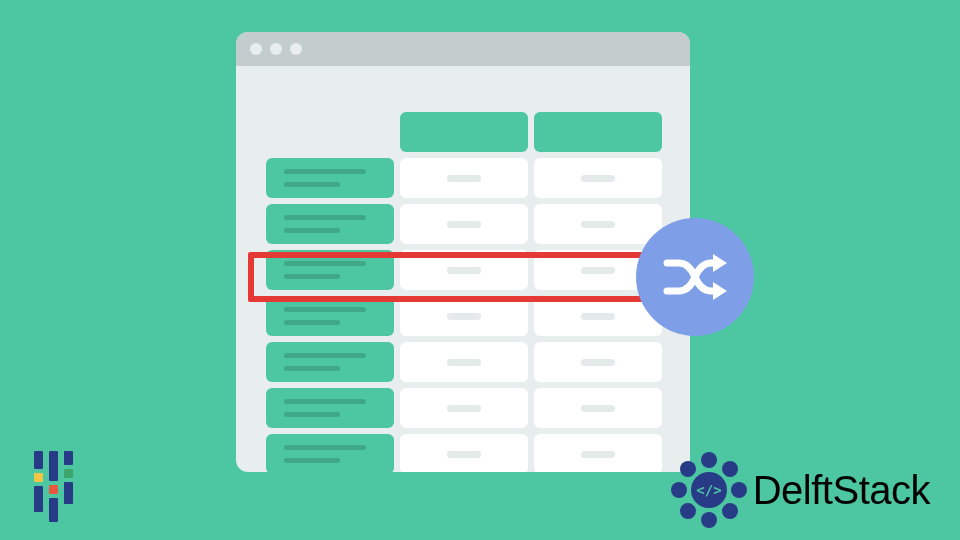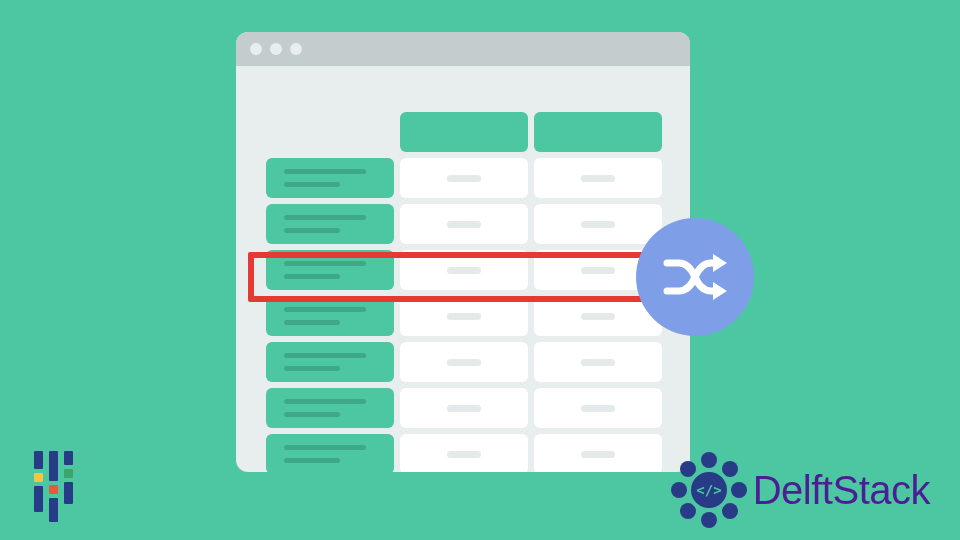--- a/index.html
+++ b/index.html
@@ -120,21 +120,21 @@
       position: absolute;
       right: 30px;
       bottom: 12px;
       display: flex;
       align-items: center;
       gap: 6px;
     }
     .brand-text {
       font-size: 40px;
       font-weight: 500;
-      color: #4c1d95;
+      color: #000000;
       letter-spacing: -0.5px;
     }
     .brand-badge {
       width: 76px;
       height: 76px;
       position: relative;
     }
   </style>
 </head>
 <body>

